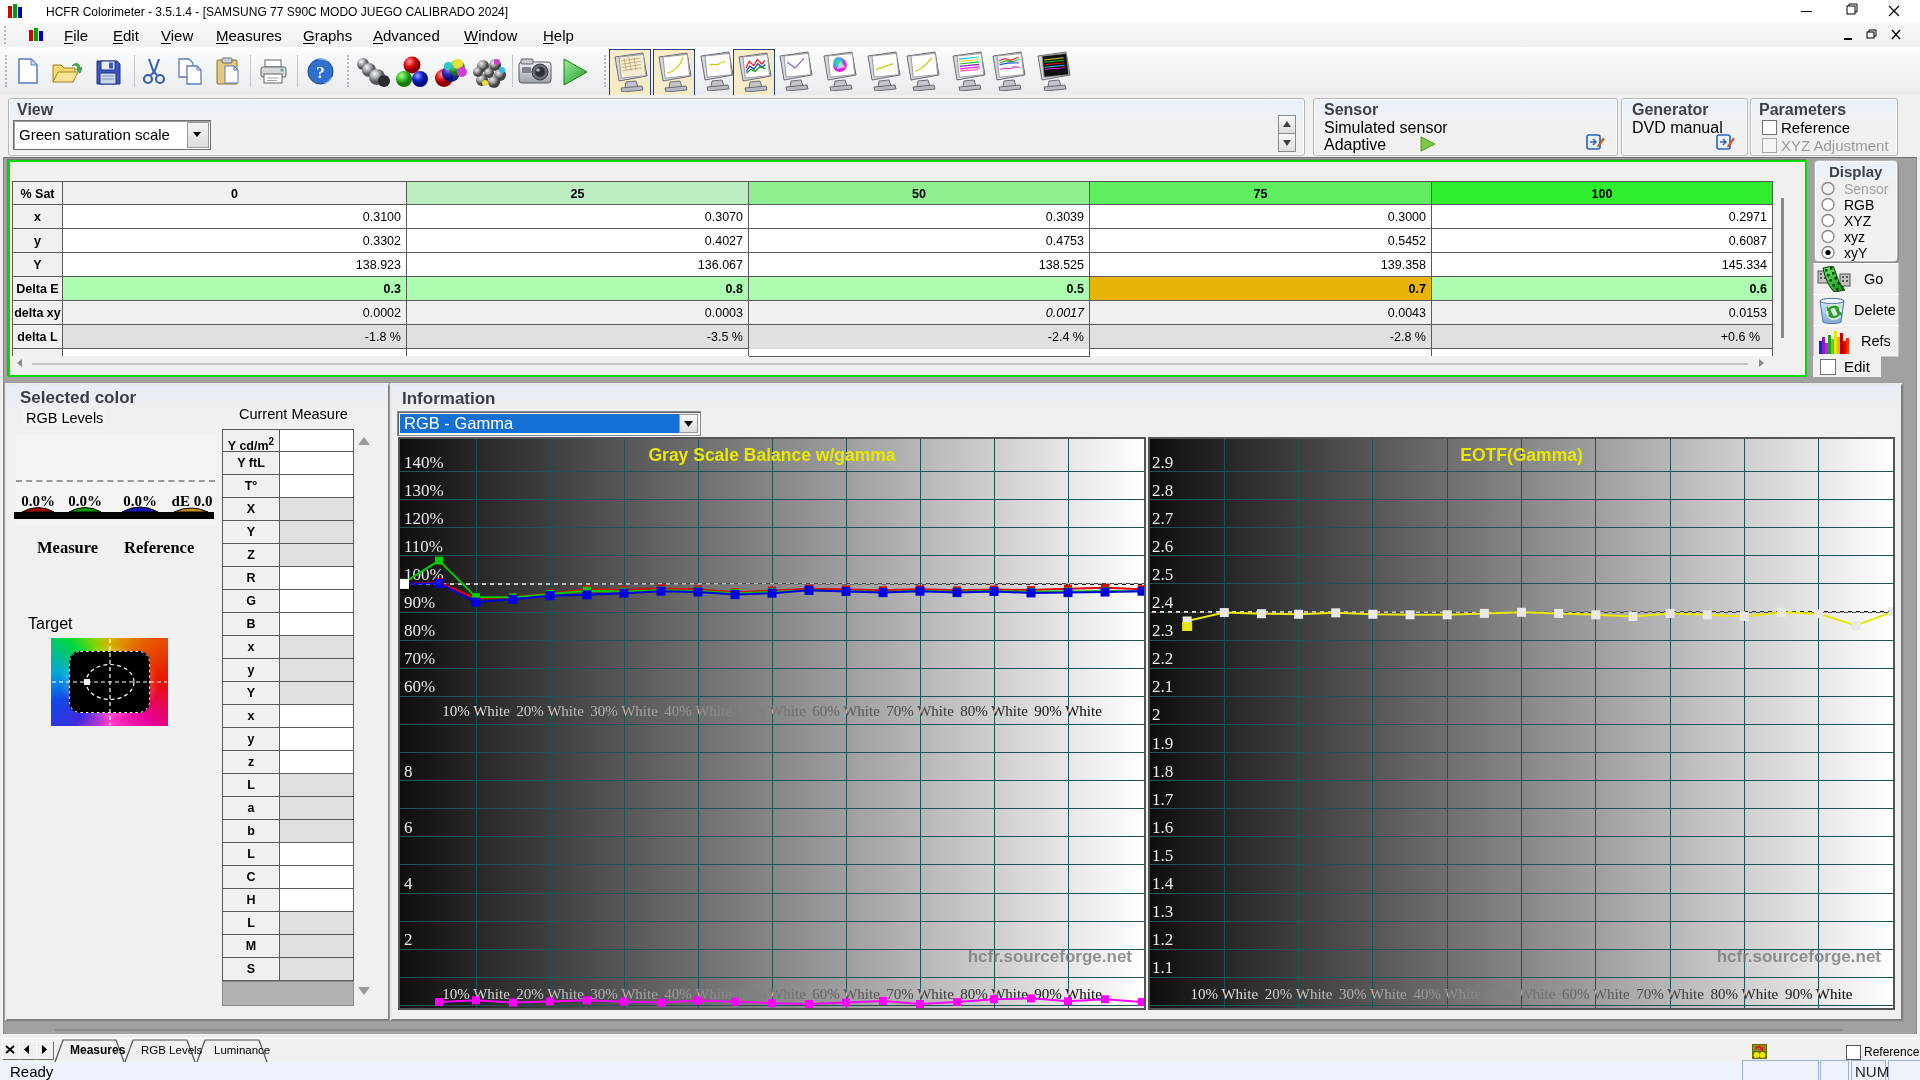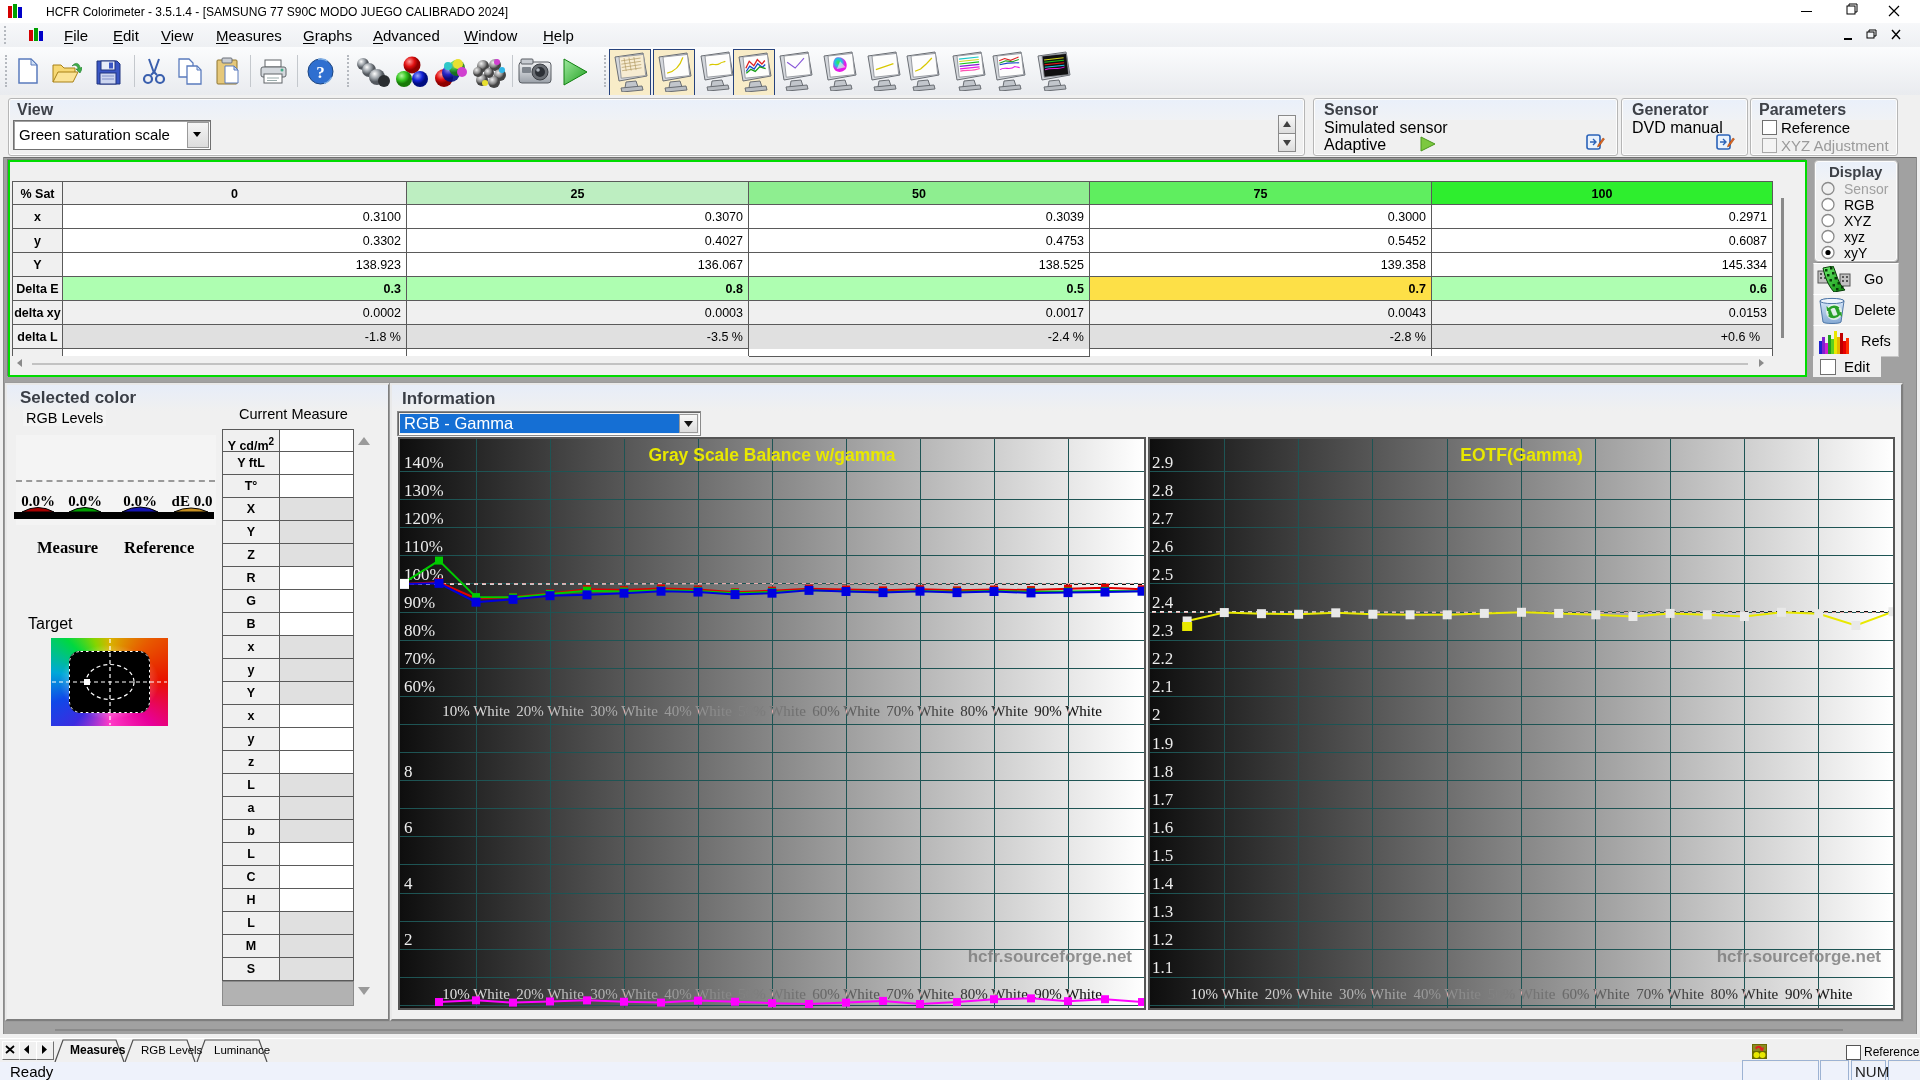--- a/index.html
+++ b/index.html
@@ -477,26 +477,26 @@
         <div class="cell rlab" style="left: 2px; top: 91px; width: 51px; height: 24px; line-height: 24px;">Y</div>
         <div class="cell" style="left: 53px; top: 91px; width: 344px; height: 24px; line-height: 24px; background: rgb(255, 255, 255); text-align: right; padding-right: 5px;">138.923</div>
         <div class="cell" style="left: 397px; top: 91px; width: 342px; height: 24px; line-height: 24px; background: rgb(255, 255, 255); text-align: right; padding-right: 5px;">136.067</div>
         <div class="cell" style="left: 739px; top: 91px; width: 341px; height: 24px; line-height: 24px; background: rgb(255, 255, 255); text-align: right; padding-right: 5px;">138.525</div>
         <div class="cell" style="left: 1080px; top: 91px; width: 342px; height: 24px; line-height: 24px; background: rgb(255, 255, 255); text-align: right; padding-right: 5px;">139.358</div>
         <div class="cell" style="left: 1422px; top: 91px; width: 341px; height: 24px; line-height: 24px; background: rgb(255, 255, 255); text-align: right; padding-right: 5px;">145.334</div>
         <div class="cell rlab" style="left: 2px; top: 115px; width: 51px; height: 24px; line-height: 24px;">Delta E</div>
         <div class="cell" style="left: 53px; top: 115px; width: 344px; height: 24px; line-height: 24px; background: rgb(174, 254, 177); text-align: right; padding-right: 5px; font-weight: bold;">0.3</div>
         <div class="cell" style="left: 397px; top: 115px; width: 342px; height: 24px; line-height: 24px; background: rgb(174, 254, 177); text-align: right; padding-right: 5px; font-weight: bold;">0.8</div>
         <div class="cell" style="left: 739px; top: 115px; width: 341px; height: 24px; line-height: 24px; background: rgb(174, 254, 177); text-align: right; padding-right: 5px; font-weight: bold;">0.5</div>
-        <div class="cell" style="left: 1080px; top: 115px; width: 342px; height: 24px; line-height: 24px; background: #fde047; text-align: right; padding-right: 5px; font-weight: bold;">0.7</div>
+        <div class="cell" style="left: 1080px; top: 115px; width: 342px; height: 24px; line-height: 24px; background: #eab308; text-align: right; padding-right: 5px; font-weight: bold;">0.7</div>
         <div class="cell" style="left: 1422px; top: 115px; width: 341px; height: 24px; line-height: 24px; background: rgb(174, 254, 177); text-align: right; padding-right: 5px; font-weight: bold;">0.6</div>
         <div class="cell rlab" style="left: 2px; top: 139px; width: 51px; height: 24px; line-height: 24px;">delta xy</div>
         <div class="cell" style="left: 53px; top: 139px; width: 344px; height: 24px; line-height: 24px; background: rgb(240, 240, 240); text-align: right; padding-right: 5px;">0.0002</div>
         <div class="cell" style="left: 397px; top: 139px; width: 342px; height: 24px; line-height: 24px; background: rgb(240, 240, 240); text-align: right; padding-right: 5px;">0.0003</div>
-        <div class="cell" style="left: 739px; top: 139px; width: 341px; height: 24px; line-height: 24px; background: rgb(240, 240, 240); text-align: right; padding-right: 5px;">0.0017</div>
+        <div class="cell" style="left: 739px; top: 139px; width: 341px; height: 24px; line-height: 24px; background: rgb(240, 240, 240); text-align: right; padding-right: 5px; font-style: italic;">0.0017</div>
         <div class="cell" style="left: 1080px; top: 139px; width: 342px; height: 24px; line-height: 24px; background: rgb(240, 240, 240); text-align: right; padding-right: 5px;">0.0043</div>
         <div class="cell" style="left: 1422px; top: 139px; width: 341px; height: 24px; line-height: 24px; background: rgb(240, 240, 240); text-align: right; padding-right: 5px;">0.0153</div>
         <div class="cell rlab" style="left: 2px; top: 163px; width: 51px; height: 24px; line-height: 24px;">delta L</div>
         <div class="cell" style="left: 53px; top: 163px; width: 344px; height: 24px; line-height: 24px; background: rgb(224, 224, 224); text-align: right; padding-right: 5px;">-1.8 %</div>
         <div class="cell" style="left: 397px; top: 163px; width: 342px; height: 24px; line-height: 24px; background: rgb(224, 224, 224); text-align: right; padding-right: 5px;">-3.5 %</div>
         <div class="cell" style="left: 739px; top: 163px; width: 341px; height: 32px; line-height: 24px; background: rgb(224, 224, 224); text-align: right; padding-right: 5px;">-2.4 %</div>
         <div class="cell" style="left: 1080px; top: 163px; width: 342px; height: 24px; line-height: 24px; background: rgb(224, 224, 224); text-align: right; padding-right: 5px;">-2.8 %</div>
         <div class="cell" style="left: 1422px; top: 163px; width: 341px; height: 24px; line-height: 24px; background: rgb(224, 224, 224); text-align: right; padding-right: 12px;">+0.6 %</div>
         <div class="cell rlab" style="left: 2px; top: 187px; width: 51px; height: 7px; background: rgb(240, 240, 240); border-bottom: none;"></div>
         <div class="cell" style="left: 53px; top: 187px; width: 344px; height: 7px; background: rgb(255, 255, 255); border-bottom: none;"></div>

